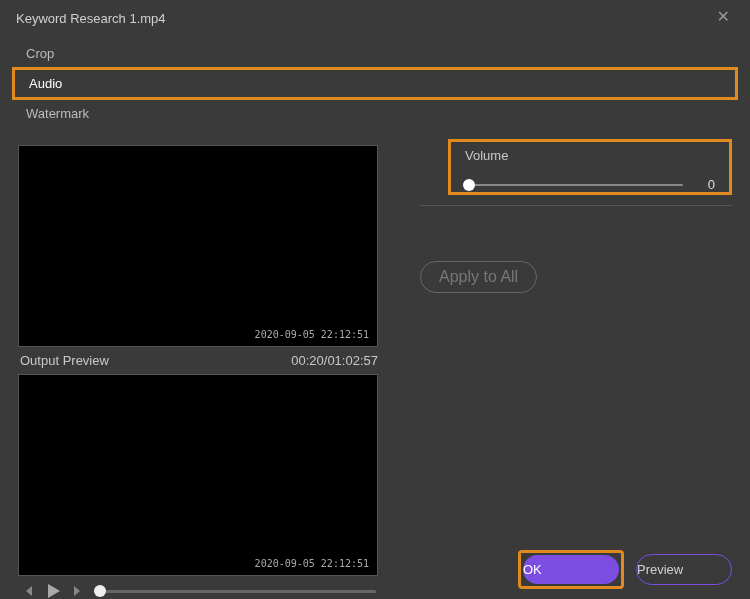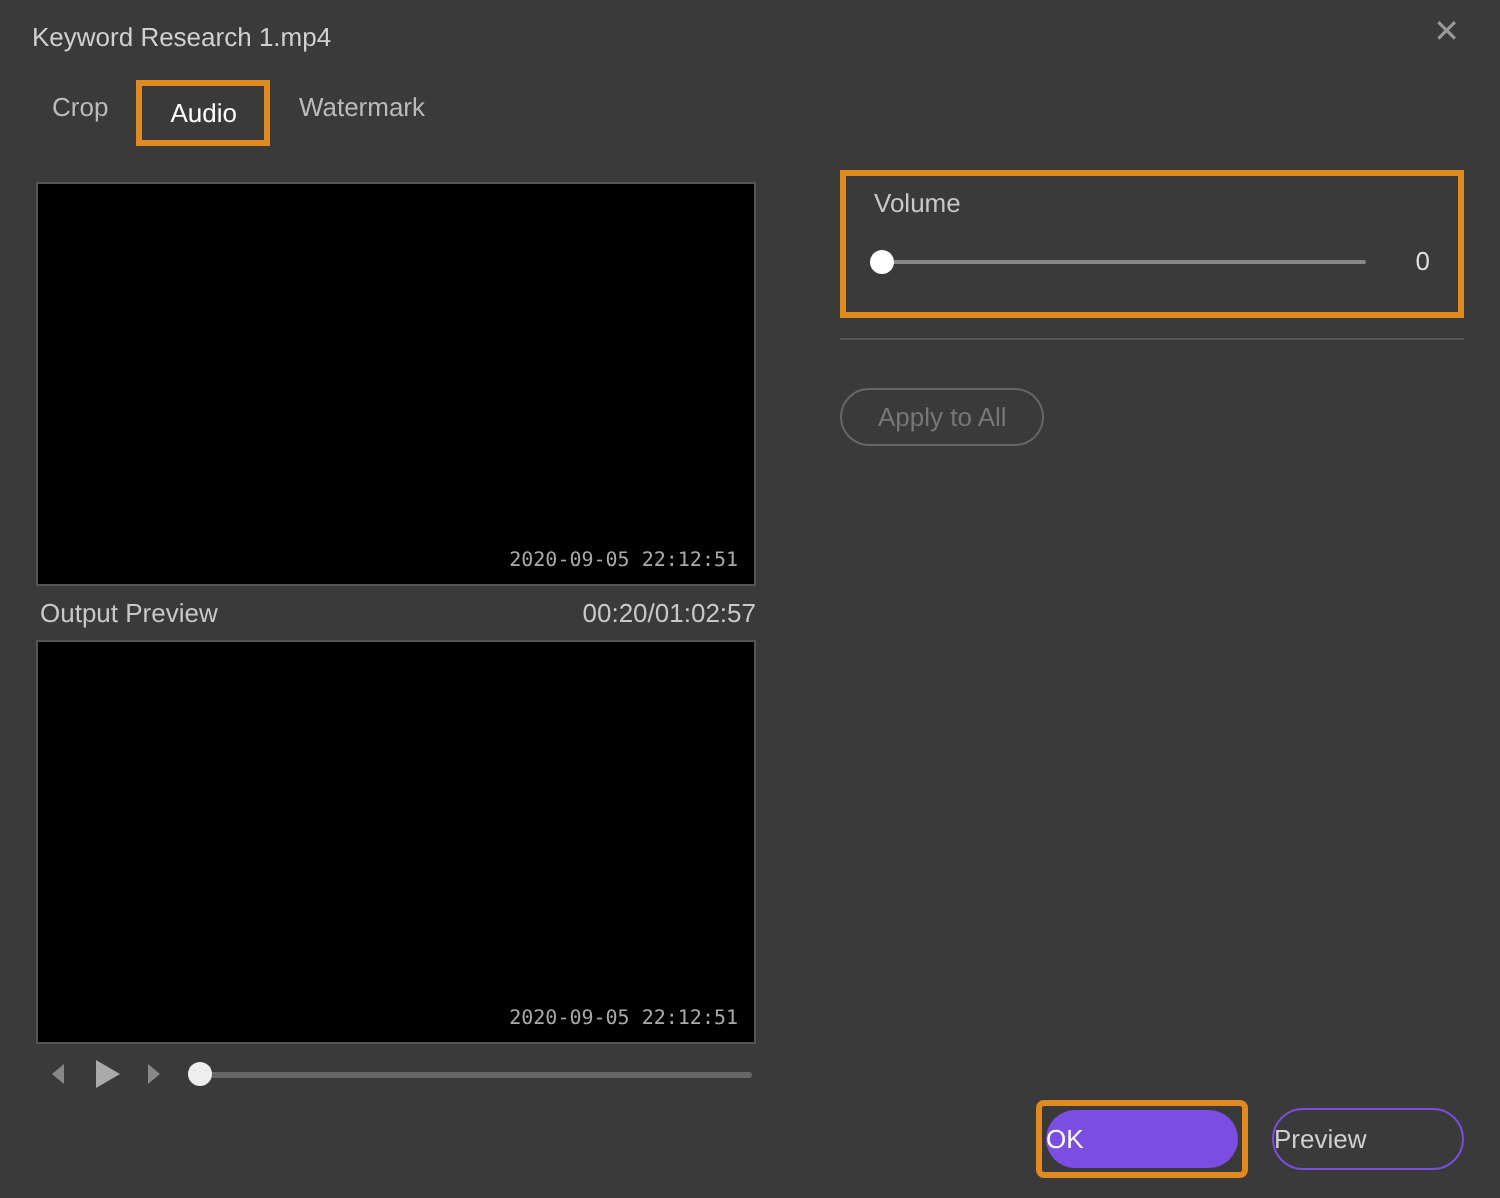--- a/index.html
+++ b/index.html
@@ -19,20 +19,21 @@
       align-items: flex-end;
       padding: 8px 16px;
       height: 34px;
     }
     .title { font-size: 13px; color: #d0d0d0; }
     .close-x { color: #999; font-size: 16px; cursor: pointer; padding: 0 4px; }
     .tabs {
       display: flex;
       gap: 0;
       padding: 6px 12px 10px 12px;
+      flex-direction: column;
     }
     .tab {
       padding: 6px 14px;
       color: #bbb;
       cursor: pointer;
       font-size: 13px;
     }
     .tab.active {
       color: #fff;
       font-weight: 500;
@@ -92,22 +93,23 @@
       height: 12px;
       background: #eee;
       border-radius: 50%;
     }
     .right-col {
       flex: 1;
       position: relative;
     }
     .highlight-volume {
       border: 3px solid #e08a1f;
-      padding: 6px 14px 18px 14px;
+      padding: 6px 14px 0 14px;
       margin-top: -6px;
+      margin-left: 28px;
     }
     .volume-label {
       font-size: 13px;
       color: #c8c8c8;
       margin-bottom: 14px;
     }
     .volume-row {
       display: flex;
       align-items: center;
       gap: 14px;
@@ -135,21 +137,22 @@
       background: #555;
       margin: 10px 0 24px 0;
     }
     .apply-btn {
       border: 1px solid #666;
       border-radius: 16px;
       padding: 6px 18px;
       color: #777;
       background: transparent;
       cursor: pointer;
-      font-size: 13px;
+      font-size: 16px;
+      margin-top: 31px;
     }
     .footer {
       position: absolute;
       bottom: 10px;
       right: 18px;
       display: flex;
       gap: 12px;
       align-items: center;
     }
     .btn {

